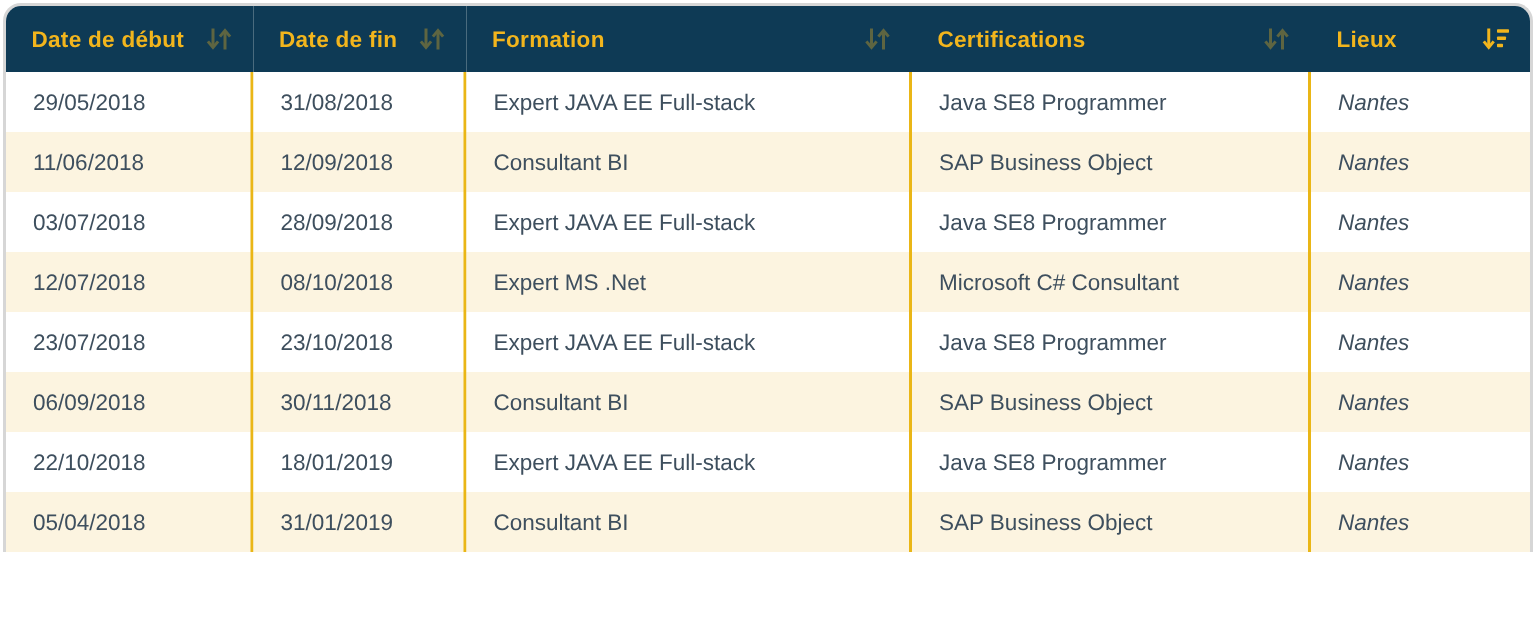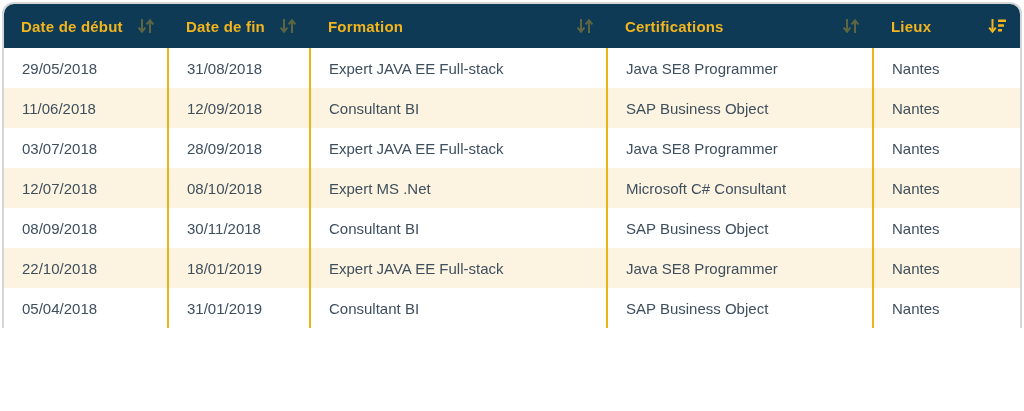--- a/index.html
+++ b/index.html
@@ -59,21 +59,21 @@
   tbody td {
     height: 40px;
     padding: 0 6px 0 18px;
     font-size: 15px;
     color: #3e4f5e;
     vertical-align: middle;
     white-space: nowrap;
     overflow: hidden;
     border-right: 2px solid #eab616;
   }
-  tbody td:last-child { border-right: none; }
+  tbody td:last-child { border-right: none; font-style: italic; }
   tbody tr:nth-child(odd) td { background: #ffffff; }
   tbody tr:nth-child(even) td { background: #fcf4e0; }
 </style>
 </head>
 <body>
 
 <div class="table-wrap">
   <table>
     <colgroup>
         <col class="c1">
@@ -179,21 +179,28 @@
         <td>Nantes</td>
       </tr>
       <tr>
         <td>12/07/2018</td>
         <td>08/10/2018</td>
         <td>Expert MS .Net</td>
         <td>Microsoft C# Consultant</td>
         <td>Nantes</td>
       </tr>
       <tr>
-        <td>08/09/2018</td>
+        <td>23/07/2018</td>
+        <td>23/10/2018</td>
+        <td>Expert JAVA EE Full-stack</td>
+        <td>Java SE8 Programmer</td>
+        <td>Nantes</td>
+      </tr>
+      <tr>
+        <td>06/09/2018</td>
         <td>30/11/2018</td>
         <td>Consultant BI</td>
         <td>SAP Business Object</td>
         <td>Nantes</td>
       </tr>
       <tr>
         <td>22/10/2018</td>
         <td>18/01/2019</td>
         <td>Expert JAVA EE Full-stack</td>
         <td>Java SE8 Programmer</td>

